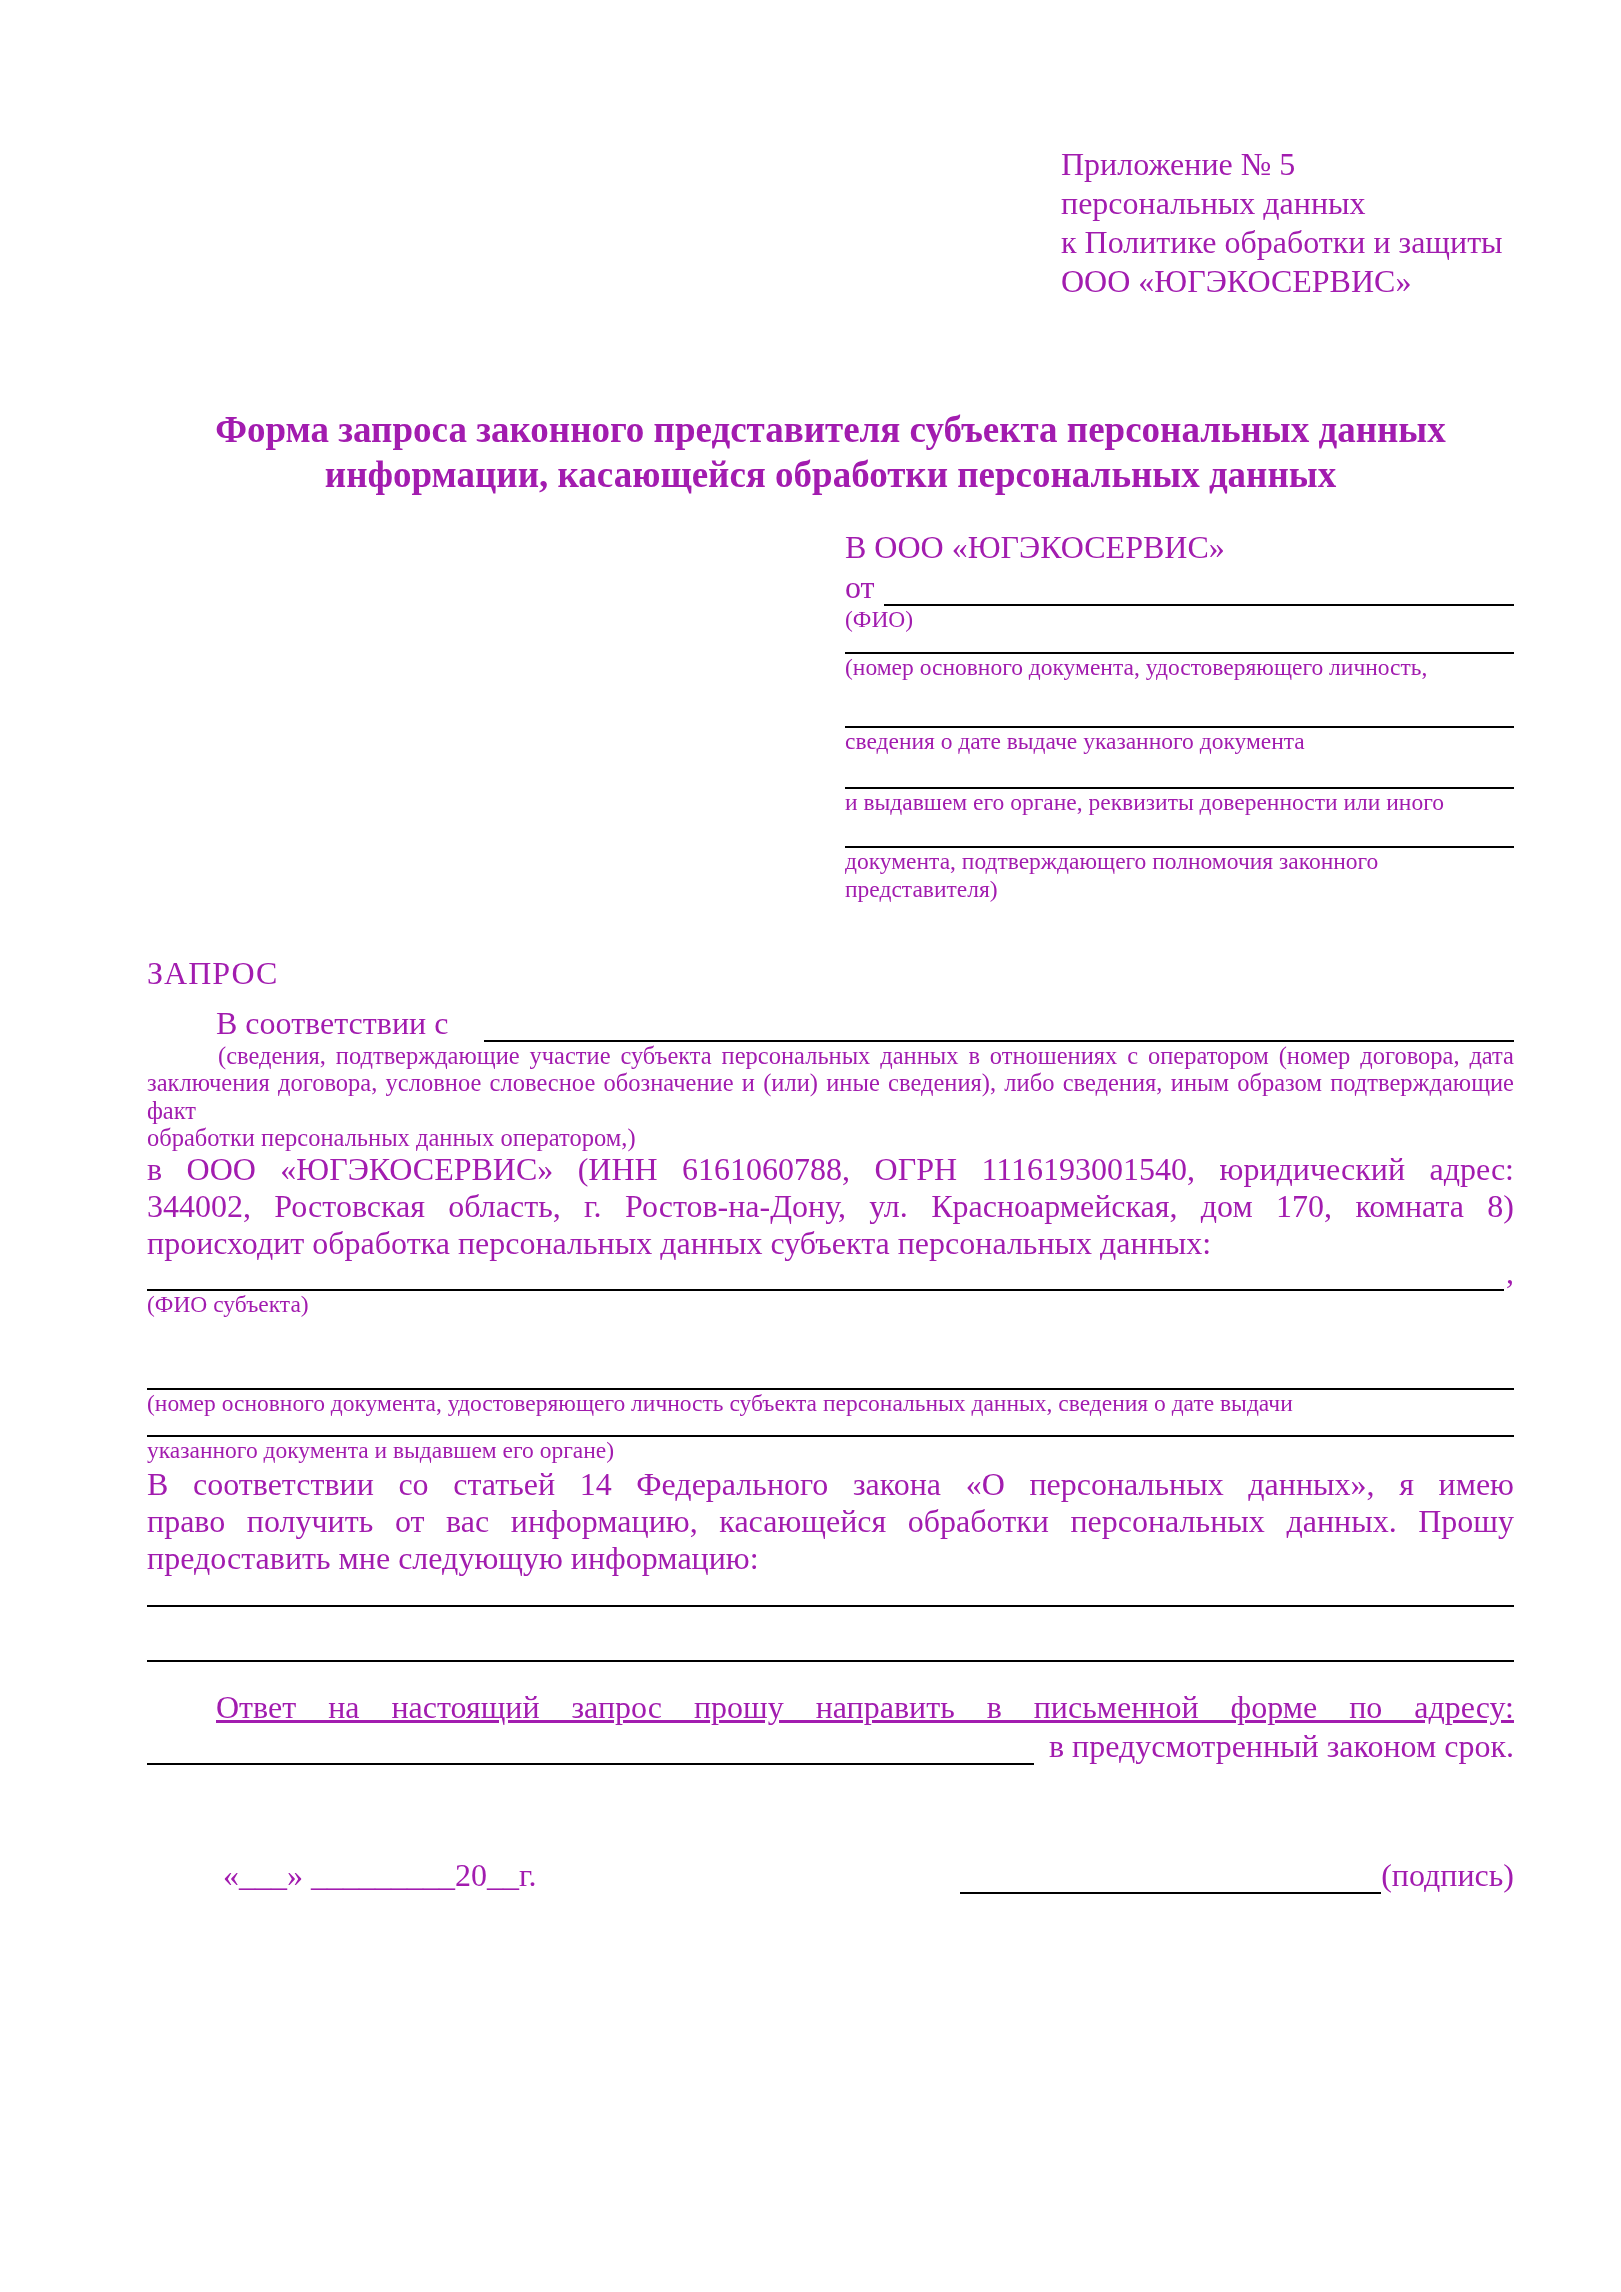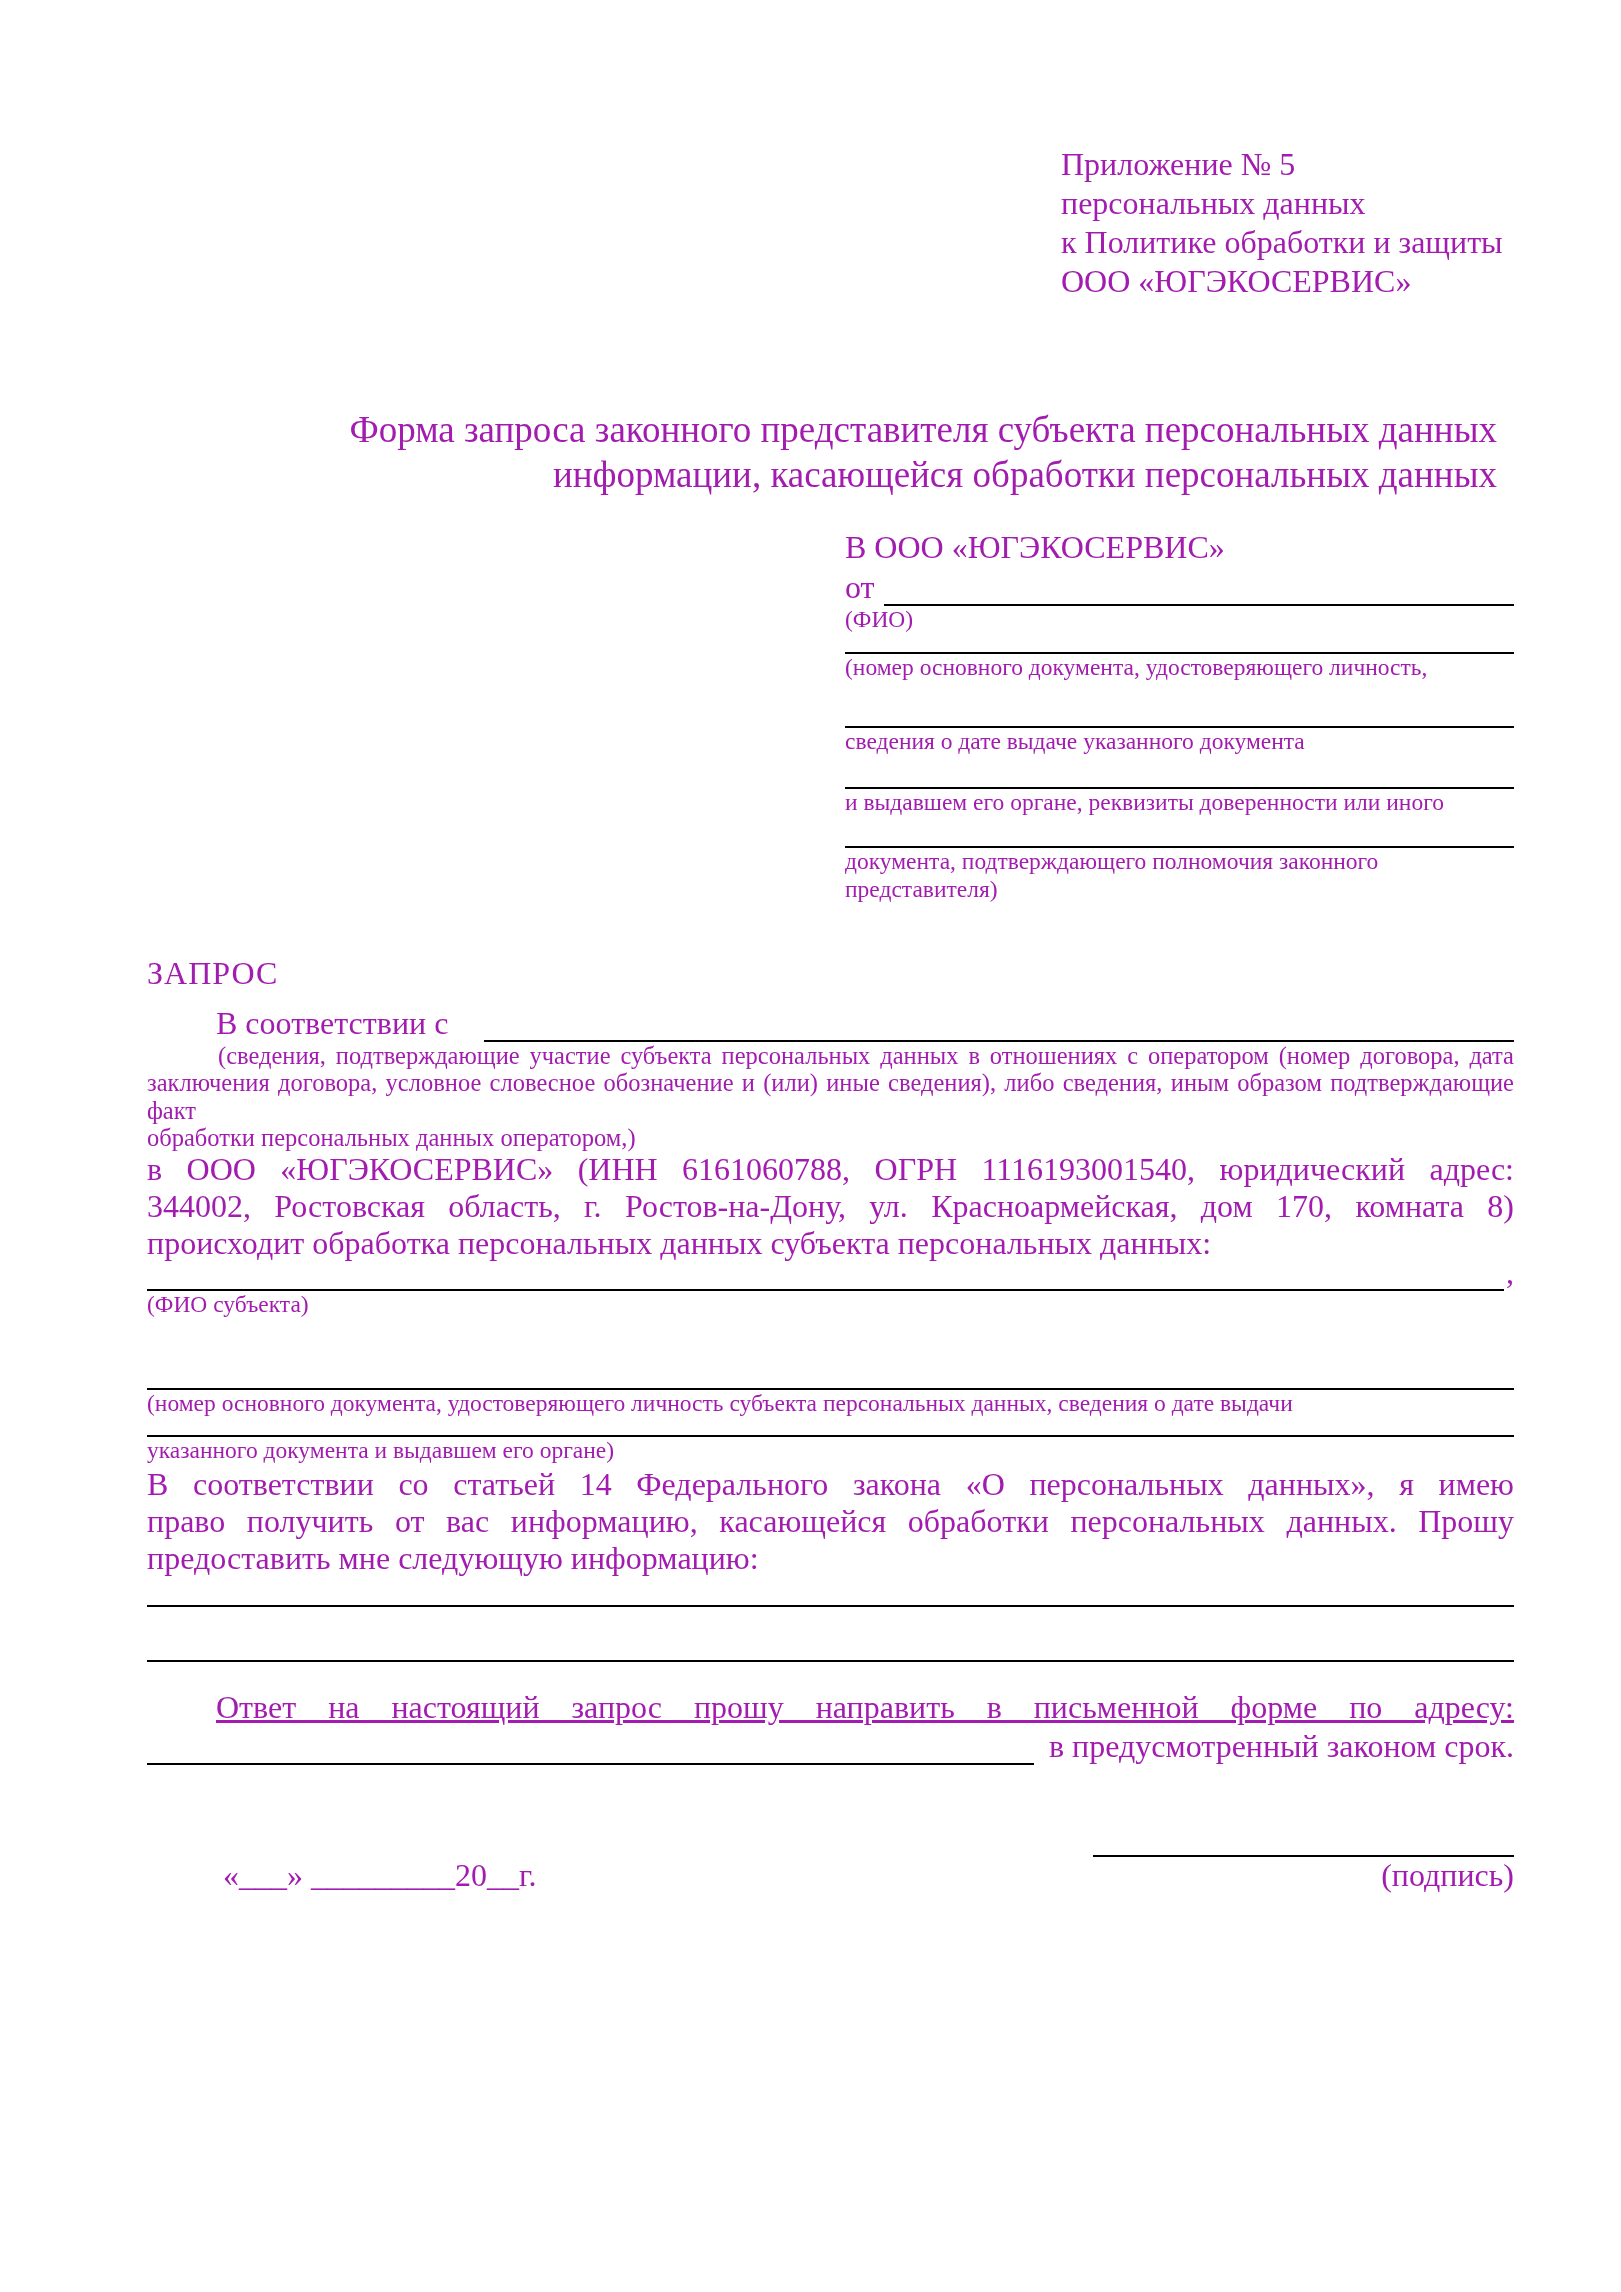--- a/index.html
+++ b/index.html
@@ -8,21 +8,21 @@
     width:1621px;height:2293px;
     box-sizing:border-box;
     padding:145px 107px 0 147px;
     background:#ffffff;
     color:#a21caf;
     font-family:"Liberation Serif","DejaVu Serif",serif;
     font-size:32px;
     overflow:hidden;
   }
   .annex{margin-left:914px;line-height:39px;}
-  .title{max-width:1333px;margin:106px auto 8px;text-align:right;font-weight:normal;font-size:37px;line-height:45px;}
+  .title{max-width:1333px;margin:106px auto 8px;text-align:center;font-weight:bold;font-size:37px;line-height:45px;}
   .addressee{width:669px;margin-left:auto;margin-top:31px;}
   .addr-org{line-height:39px;}
   .from-row{display:flex;align-items:flex-end;height:39px;}
   .fill{flex:1;border-bottom:2.9px solid #000;}
   .from-row .fill{margin-left:9.8px;}
   .caption{font-size:23.5px;line-height:27.4px;}
   .fline{border-bottom:2.9px solid #000;}
   .f1{height:18.6px;} .f2{height:45px;} .f3{height:31px;} .f4{height:30px;}
   .req-head{margin-top:51px;text-align:left;line-height:39px;letter-spacing:1px;}
   .accordance{display:flex;align-items:flex-end;height:39px;margin-top:9.8px;gap:36px;}
@@ -37,21 +37,21 @@
   .hr-line{border-bottom:2.9px solid #000;}
   .m-doc1{margin-top:69px;} .m-doc2{margin-top:17.6px;}
   .law{margin-top:2px;}
   .blank1{margin-top:27.4px;} .blank2{margin-top:53px;}
   .resp1{margin-top:27px;text-indent:69px;text-decoration:underline;}
   .resp-row{display:flex;align-items:flex-end;height:39px;}
   .resp-row .addr-fill{width:887px;border-bottom:2.9px solid #000;}
   .resp-row .tail{flex:1;text-align:right;white-space:nowrap;}
   .footer-row{display:flex;align-items:flex-end;justify-content:space-between;margin-top:90px;height:39px;}
   .date-cell{margin-left:76px;white-space:nowrap;}
-  .sig-cell{display:flex;align-items:flex-end;flex-direction:column;}
+  .sig-cell{display:flex;align-items:flex-end;}
   .sig-fill{width:421px;border-bottom:2.9px solid #000;height:33px;}
   .sig-cap{white-space:nowrap;}
 </style>
 </head>
 <body>
 
 <div class="page">
 
   <div class="annex">
     <div>Приложение № 5</div>

